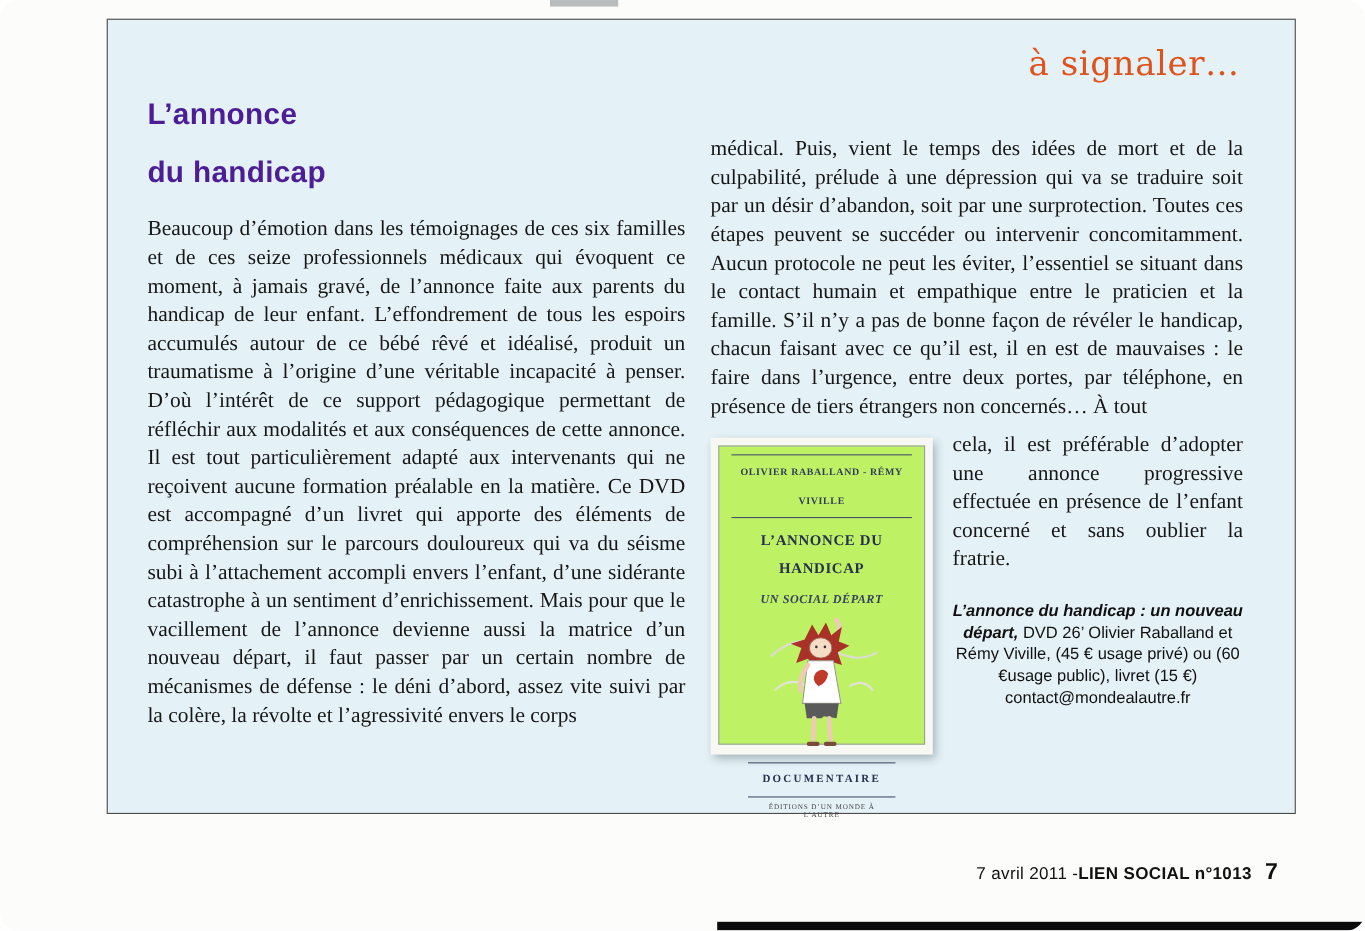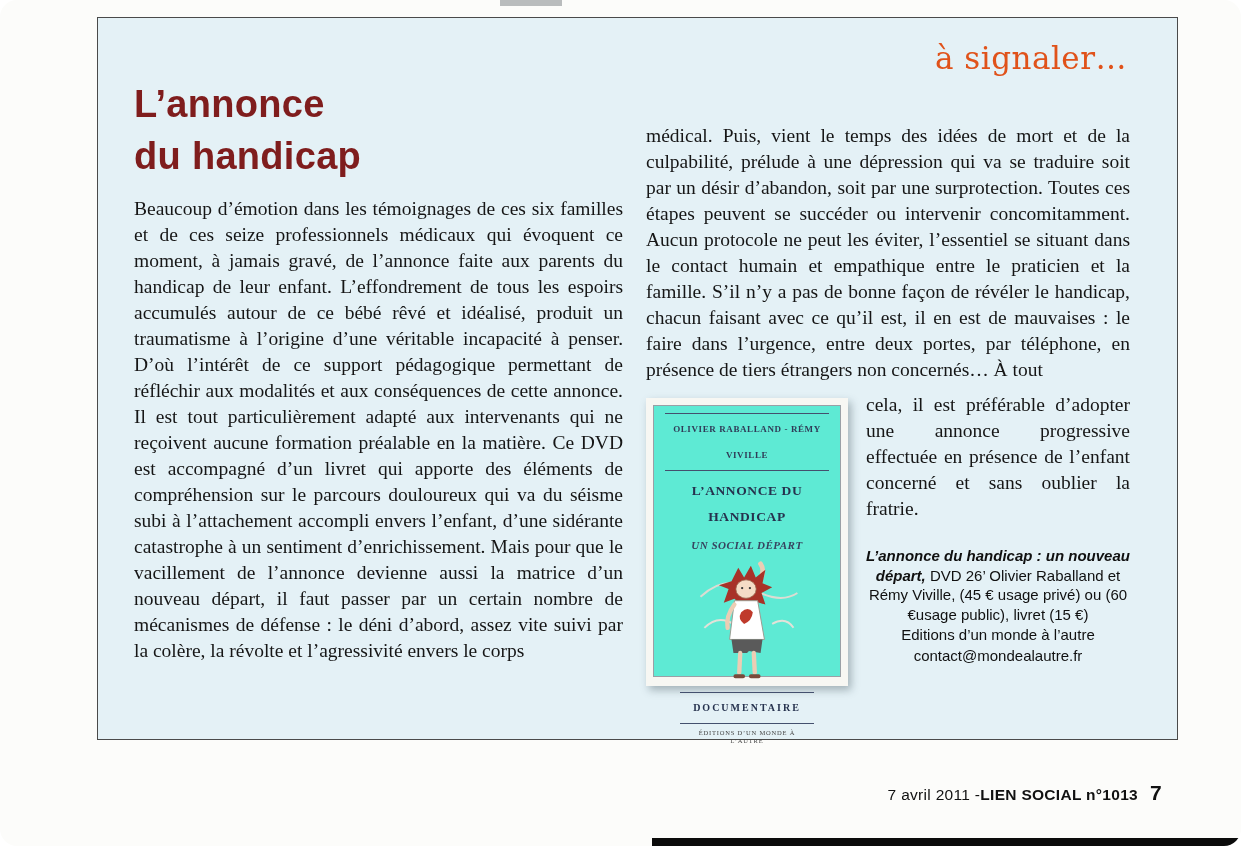--- a/index.html
+++ b/index.html
@@ -13,41 +13,41 @@
     position:absolute; left:97px; top:17px; width:1081px; height:723px;
     background:#e4f1f6; border:1px solid #4a4a4a;
   }
   .signaler {
     position:absolute; top:22px; right:50px;
     font-family:"DejaVu Serif", serif; font-size:31px; letter-spacing:0.5px;
     color:#e0521a;
   }
   .article-title {
     position:absolute; left:36px; top:60px;
-    font-family:"Liberation Sans", sans-serif; font-size:38px; line-height:52px;
-    color:#7f1d1d; letter-spacing:0.3px;
+    font-family:"Liberation Sans", sans-serif; font-size:27px; line-height:52px;
+    color:#4c1d95; letter-spacing:0.3px;
   }
   .article-title span { display:block; }
   .col-left {
     position:absolute; left:36px; top:178px; width:489px;
     font-size:19.5px; line-height:26px; text-align:justify;
   }
   .col-right {
     position:absolute; left:548px; top:105px; width:484px;
     font-size:19.5px; line-height:26px; text-align:justify;
   }
   .wrap-section { margin-top:9px; }
   .wrap-section::after { content:""; display:block; clear:both; }
   .dvd-outer {
     float:left; width:202px; padding:7px 7px 9px 7px;
     background:#f7f7f3; margin:6px 18px 4px 0;
     box-shadow:3px 4px 8px rgba(40,60,70,0.35);
   }
   .dvd-cover {
-    border:1px solid #9aa0a6; background:#5eead4; height:272px;
+    border:1px solid #9aa0a6; background:#bef264; height:272px;
     display:flex; flex-direction:column; align-items:center;
     text-align:center; padding-top:7px; position:relative;
   }
   .cover-authors {
     width:88%; border-top:1px solid #44506e; border-bottom:1px solid #44506e;
     font-family:"Liberation Serif", serif; font-size:9px; letter-spacing:0.6px;
     font-weight:bold; color:#303c58; padding:2px 0; text-transform:uppercase;
   }
   .cover-title {
     margin-top:7px; font-family:"Liberation Serif", serif;
@@ -138,21 +138,20 @@
             </div>
             <div class="cover-genre">DOCUMENTAIRE</div>
             <div class="cover-publisher">Éditions d’un monde à l’autre</div>
           </div>
         </div>
 
         <p>cela, il est préférable d’adopter une annonce progressive effectuée en présence de l’enfant concerné et sans oublier la fratrie.</p>
 
         <div class="caption">
           <span class="lead">L’annonce du handicap : un nouveau départ,</span><span> DVD 26’ Olivier Raballand et Rémy Viville, (45 € usage privé) ou (60 €usage public), livret (15 €)</span>
-          <div class="cap-line">Editions d’un monde à l’autre</div>
           <div class="cap-line">contact@mondealautre.fr</div>
         </div>
 
       </div>
     </div>
 
   </div>
 
   <div class="footer">
     <span>7 avril 2011 - </span>

